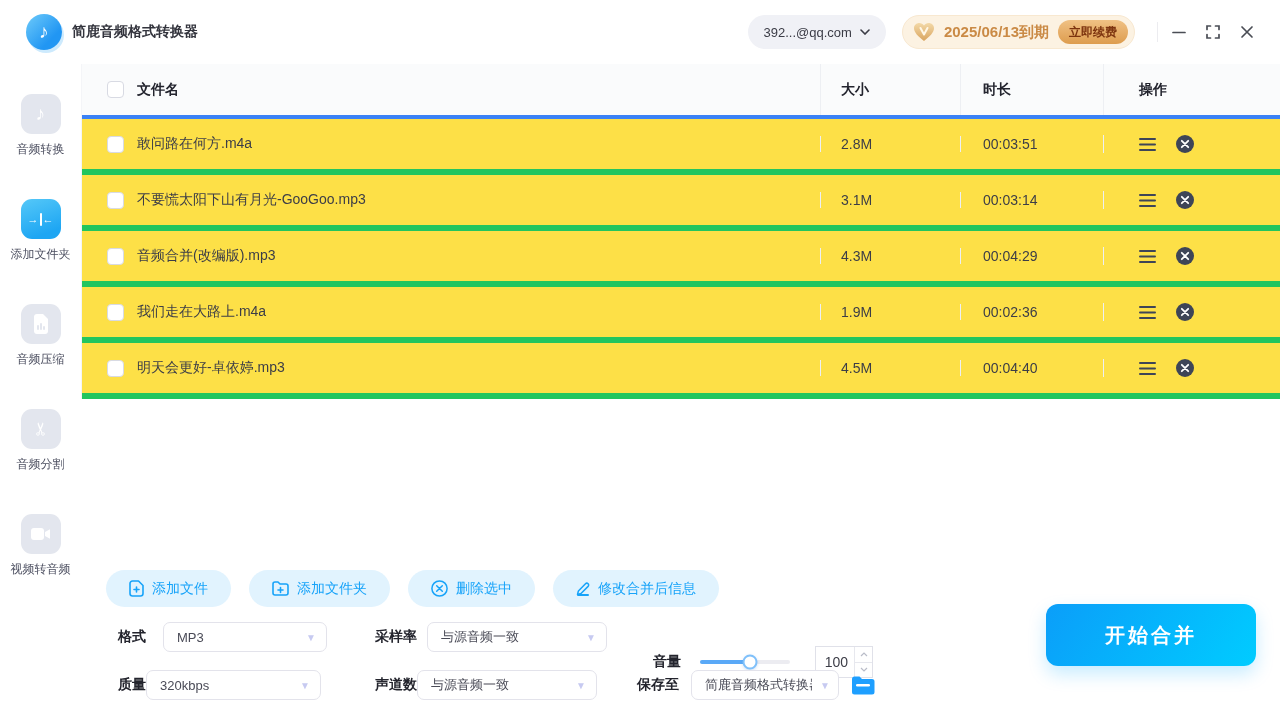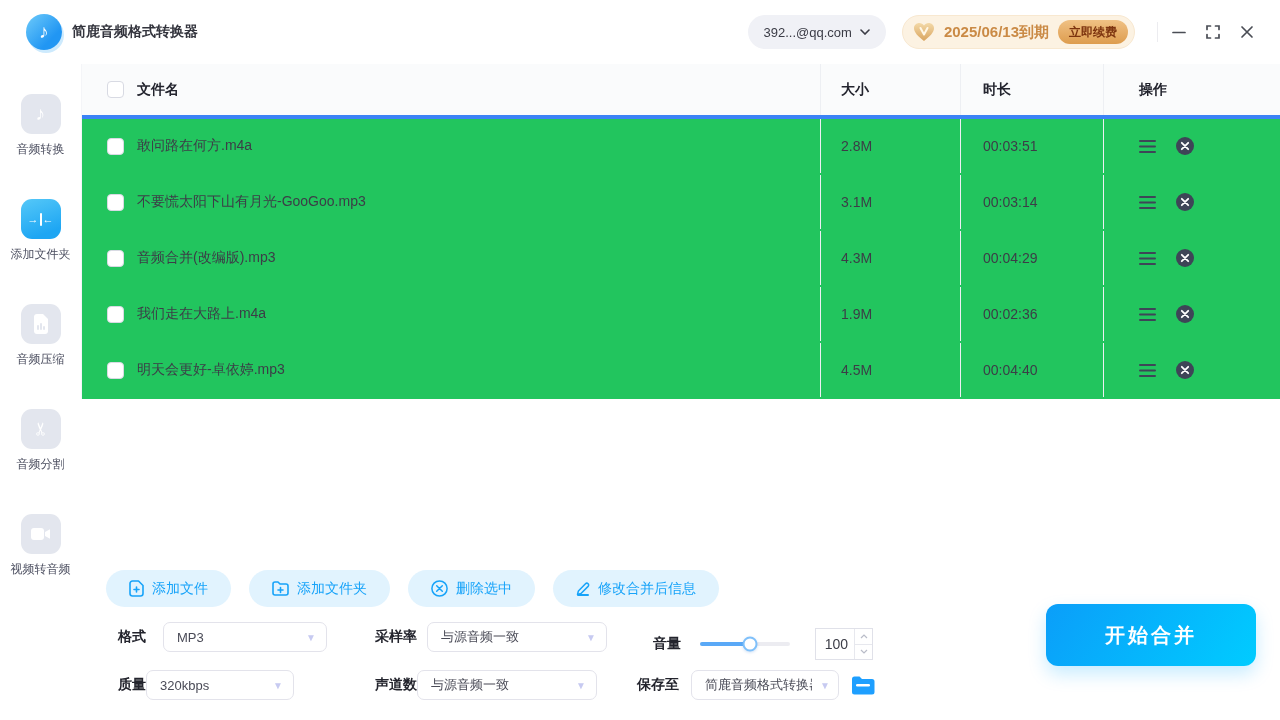--- a/index.html
+++ b/index.html
@@ -29,21 +29,21 @@
   .side-label { font-size:12px; color:#4c4f60; white-space:nowrap; }
   .merge-glyph { display:flex; align-items:center; font-size:11px; font-weight:700; color:#fff; gap:1px; }
   .merge-bar { width:2px; height:13px; background:#fff; border-radius:1px; }
   .note-glyph { font-size:19px; color:#fff; }
   .scissors-glyph { font-size:18px; color:#fff; transform:rotate(-90deg); }
 
   
   .content { position:absolute; left:81px; top:64px; right:0; border-left:1px solid #f4f5f8; }
   .trow { display:flex; align-items:stretch; }
   .thead { height:55px; background:#fafbfc; border-bottom:4px solid #3b82f6; }
-  .tbody-row { height:56px; background:#22c55e; border-bottom:2px solid #22c55e; }
+  .tbody-row { height:56px; background:#fde047; border-bottom:6px solid #22c55e;align-items:center; }
   .c-name { flex:1; display:flex; align-items:center; gap:13px; padding-left:25px; min-width:0; }
   .c-size { width:140px; display:flex; align-items:center; padding-left:20px; border-left:1px solid #edeff3; }
   .c-dur { width:143px; display:flex; align-items:center; padding-left:22px; border-left:1px solid #edeff3; }
   .c-ops { width:177px; display:flex; align-items:center; gap:20px; padding-left:35px; border-left:1px solid #edeff3; }
   .th-text { font-size:14px; font-weight:700; color:#23242e; }
   .td-text { font-size:14px; color:#3c3d47; }
   .checkbox { width:17px; height:17px; border:1px solid #d8dae3; border-radius:4px; background:#fff; flex:none; cursor:pointer; }
   .op-btn { cursor:pointer; display:flex; align-items:center; }
 
   
@@ -387,21 +387,21 @@
   </div>
 
   <div class="fgroup" style="left:375px; top:622px; gap:10px;">
     <span class="flabel">采样率</span>
     <div class="select" style="width:180px;">
       <span>与源音频一致</span>
       <span class="arrow">▼</span>
     </div>
   </div>
 
-  <div class="fgroup" style="left:653px; top:628px; gap:19px;text-align:right;">
+  <div class="fgroup" style="left:653px; top:646px; gap:19px;text-align:right;">
     <span class="flabel">音量</span>
     <div class="slider">
       <div class="slider-fill"></div>
       <div class="slider-knob"></div>
     </div>
     <div class="numbox" style="margin-left:6px;">
       <span class="num-val">100</span>
       <span class="stepper">
         <span class="step-btn up">
             <svg width="8" height="5" viewBox="0 0 8 5">
@@ -412,21 +412,21 @@
             <svg width="8" height="5" viewBox="0 0 8 5">
               <path d="M1 1 L4 4 L7 1" fill="none" stroke="#b9bcc8" stroke-width="1.2"></path>
             </svg>
           </span>
       </span>
     </div>
   </div>
 
   <div class="fgroup" style="left:118px; top:670px; ">
     <span class="flabel">质量</span>
-    <div class="select" style="width:148px;">
+    <div class="select" style="width:175px;">
       <span>320kbps</span>
       <span class="arrow">▼</span>
     </div>
   </div>
 
   <div class="fgroup" style="left:375px; top:670px; gap:0;">
     <span class="flabel">声道数</span>
     <div class="select" style="width:180px;">
       <span>与源音频一致</span>
       <span class="arrow">▼</span>

